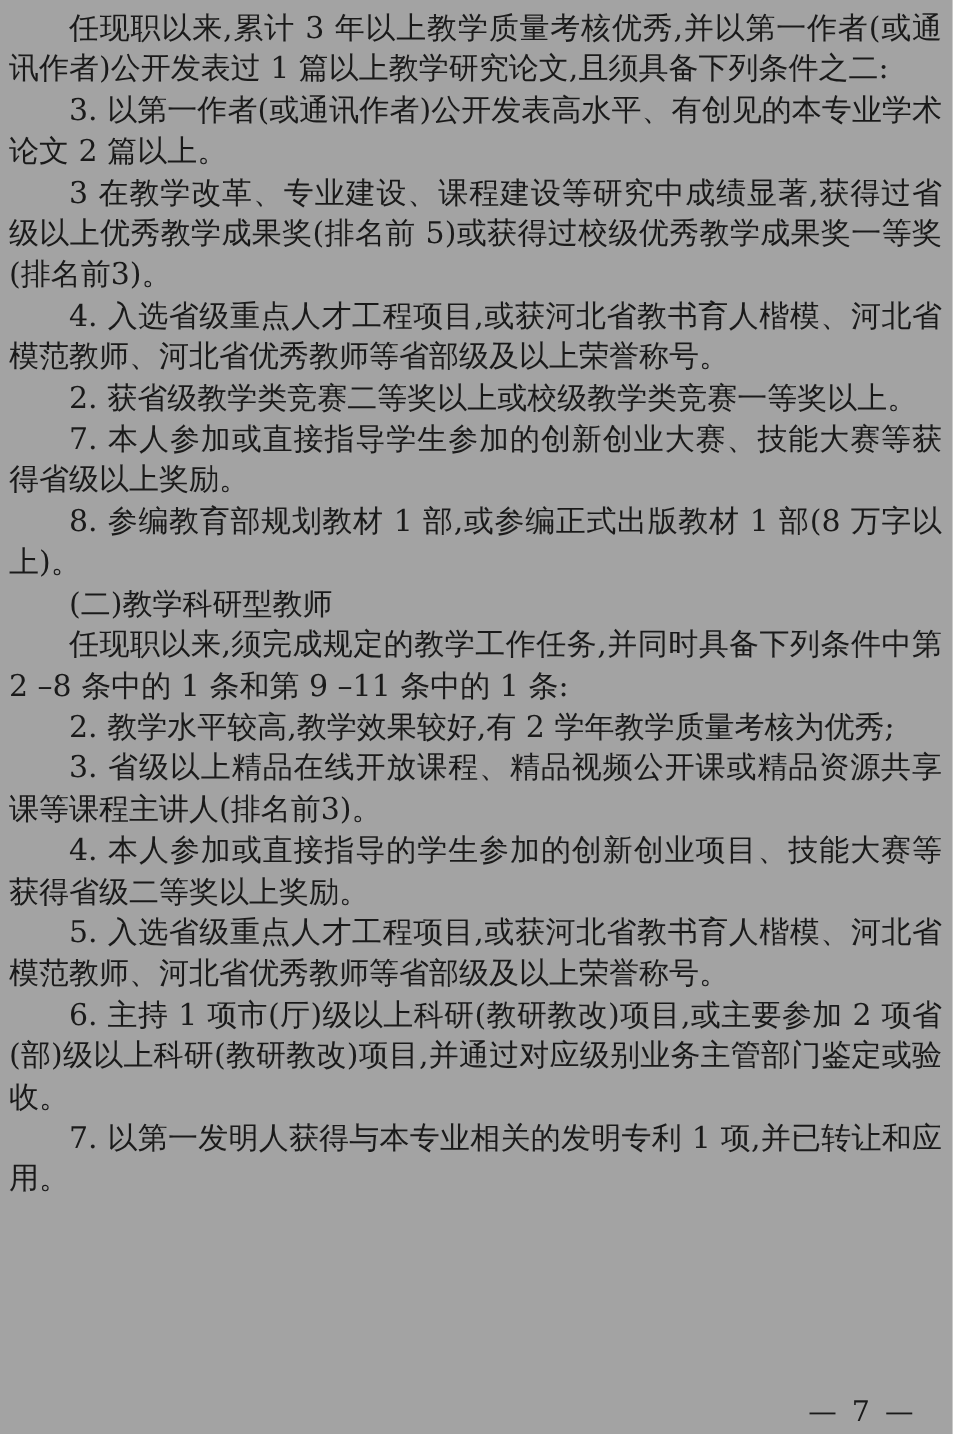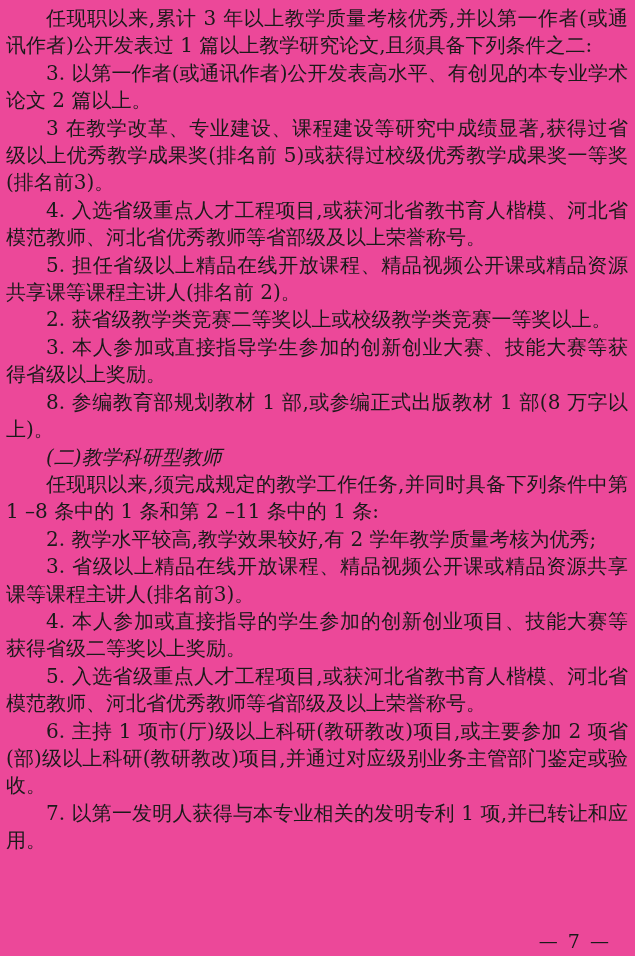--- a/index.html
+++ b/index.html
@@ -5,67 +5,65 @@
   html, body {
     margin: 0;
     padding: 0;
     background: #e8e8e6;
   }
   .page {
     position: relative;
     width: 635px;
     height: 956px;
     margin: 0 auto;
-    background: #ec4899;
+    background: #a3a3a3;
     color: #1a1a1a;
     font-family: "DejaVu Serif", "Liberation Serif", serif;
     overflow: hidden;
     box-sizing: border-box;
   }
   .content {
     padding: 5px 7px 0 6px;
     font-size: 20px;
     line-height: 27.4px;
     text-align: justify;
     text-justify: inter-character;
   }
   .para {
     margin: 0;
     padding: 0;
     text-indent: 2em;
   }
   
   .heading-kai {
-    font-style: italic;
   }
   .footer {
     position: absolute;
     right: 24px;
     bottom: 4px;
     font-size: 19px;
     letter-spacing: 2px;
     color: #1a1a1a;
   }
 </style>
 </head>
 <body>
 
 <div class="page">
   <div class="content">
 
   <p class="para body">任现职以来,累计 3 年以上教学质量考核优秀,并以第一作者(或通讯作者)公开发表过 1 篇以上教学研究论文,且须具备下列条件之二:</p>
       <p class="para body">3. 以第一作者(或通讯作者)公开发表高水平、有创见的本专业学术论文 2 篇以上。</p>
       <p class="para body">3 在教学改革、专业建设、课程建设等研究中成绩显著,获得过省级以上优秀教学成果奖(排名前 5)或获得过校级优秀教学成果奖一等奖(排名前3)。</p>
       <p class="para body">4. 入选省级重点人才工程项目,或获河北省教书育人楷模、河北省模范教师、河北省优秀教师等省部级及以上荣誉称号。</p>
-      <p class="para body">5. 担任省级以上精品在线开放课程、精品视频公开课或精品资源共享课等课程主讲人(排名前 2)。</p>
       <p class="para body">2. 获省级教学类竞赛二等奖以上或校级教学类竞赛一等奖以上。</p>
-      <p class="para body">3. 本人参加或直接指导学生参加的创新创业大赛、技能大赛等获得省级以上奖励。</p>
+      <p class="para body">7. 本人参加或直接指导学生参加的创新创业大赛、技能大赛等获得省级以上奖励。</p>
       <p class="para body">8. 参编教育部规划教材 1 部,或参编正式出版教材 1 部(8 万字以上)。</p>
       <p class="para heading-kai">(二)教学科研型教师</p>
-      <p class="para body">任现职以来,须完成规定的教学工作任务,并同时具备下列条件中第 1 –8 条中的 1 条和第 2 –11 条中的 1 条:</p>
+      <p class="para body">任现职以来,须完成规定的教学工作任务,并同时具备下列条件中第 2 –8 条中的 1 条和第 9 –11 条中的 1 条:</p>
       <p class="para body">2. 教学水平较高,教学效果较好,有 2 学年教学质量考核为优秀;</p>
       <p class="para body">3. 省级以上精品在线开放课程、精品视频公开课或精品资源共享课等课程主讲人(排名前3)。</p>
       <p class="para body">4. 本人参加或直接指导的学生参加的创新创业项目、技能大赛等获得省级二等奖以上奖励。</p>
       <p class="para body">5. 入选省级重点人才工程项目,或获河北省教书育人楷模、河北省模范教师、河北省优秀教师等省部级及以上荣誉称号。</p>
       <p class="para body">6. 主持 1 项市(厅)级以上科研(教研教改)项目,或主要参加 2 项省(部)级以上科研(教研教改)项目,并通过对应级别业务主管部门鉴定或验收。</p>
       <p class="para body">7. 以第一发明人获得与本专业相关的发明专利 1 项,并已转让和应用。</p>
     </div>
   <div class="footer">
     <span>— 7 —</span>
   </div>

